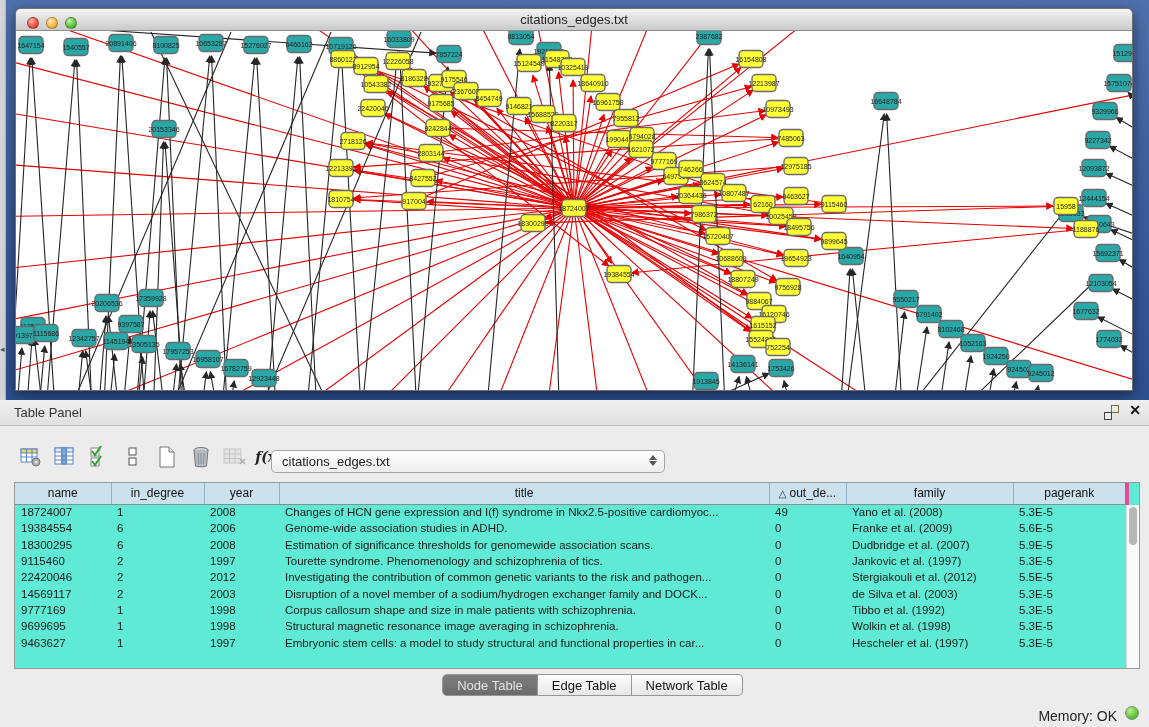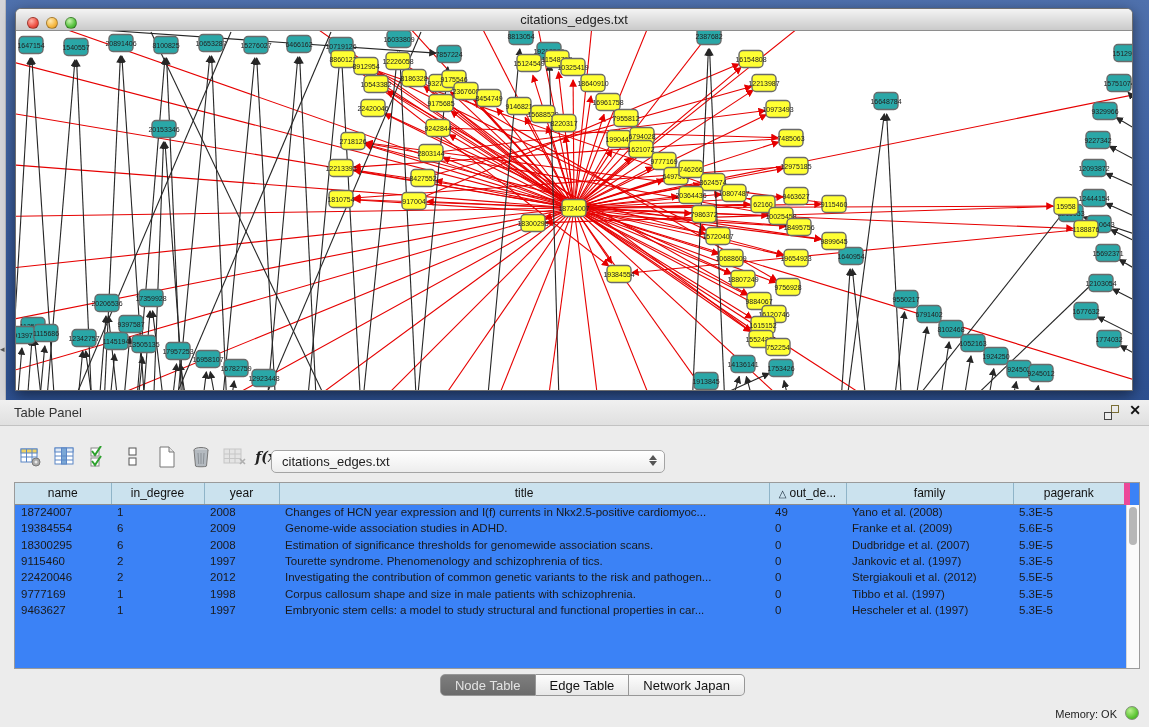--- a/index.html
+++ b/index.html
@@ -42,41 +42,41 @@
   .fx { font-family:"DejaVu Serif", serif; font-style:italic; font-weight:bold; font-size:14px; color:#222; }
   .combo { position:absolute; left:271px; top:50px; width:394px; height:23px; border:1px solid #a4a4a4;
            border-radius:5px; background:linear-gradient(180deg,#ffffff,#ededed);
            font-size:13px; color:#222; line-height:21px; padding-left:10px; cursor:pointer;
            box-shadow:inset 0 1px 0 #fff; }
   .combo .arrows { position:absolute; right:7px; top:4px; display:flex; flex-direction:column; gap:1px; }
   .combo .arrows i { width:0; height:0; border-left:4px solid transparent; border-right:4px solid transparent; display:block; }
   .combo .arrows .up { border-bottom:5px solid #555; }
   .combo .arrows .dn { border-top:5px solid #555; }
 
-  .grid-box { position:absolute; left:14px; top:82px; width:1126px; height:187px; background:#3b82f6;
+  .grid-box { position:absolute; left:14px; top:82px; width:1126px; height:187px; background:#5eead4;
               border:1px solid #9a9a9a; overflow:hidden; }
   table.ctable { border-collapse:collapse; table-layout:fixed; width:1112px; font-size:11.5px; color:#1a1a1a; }
   table.ctable th { height:21px; background:#cbe2ee; border-right:1px solid #8fb4c8; border-bottom:1px solid #8d8d8d;
                     font-weight:normal; font-size:12px; color:#111; text-align:center; overflow:hidden; white-space:nowrap; }
-  table.ctable th:last-child { border-right:6px solid #ec4899; }
+  table.ctable th:last-child { border-right:4px solid #ec4899; }
   table.ctable td { height:16.3px; padding:0 0 0 6px; white-space:nowrap; overflow:hidden; }
   .sort-tri { display:inline-block; font-size:10px; margin-right:3px; color:#123; }
   .vscroll { position:absolute; right:0; top:22px; bottom:0; width:13px; background:#fafafa; border-left:1px solid #d8d8d8; }
   .vthumb { position:absolute; left:2px; top:2px; width:8px; height:38px; border-radius:4px; background:#b7b7b7; }
 
   .tabs { position:absolute; left:0; top:274px; width:100%; display:flex; justify-content:center;padding-left:36px; }
   .seg { height:22px; line-height:22px; padding:0 14px; font-size:13px; color:#111;
          background:linear-gradient(180deg,#fdfdfd,#e7e7e7); border:1px solid #979797; border-left:none;
          cursor:pointer; white-space:nowrap; }
   .seg:first-child { border-left:1px solid #979797; border-radius:5px 0 0 5px; }
   .seg:last-child { border-radius:0 5px 5px 0; }
   .seg.active { background:linear-gradient(180deg,#7e7e7e,#6b6b6b); color:#e3e3e3; }
 
   .statusbar { position:absolute; left:0; bottom:0; width:100%; height:26px; }
-  .mem-label { position:absolute; right:32px; top:7px; font-size:11px; color:#222; }
+  .mem-label { position:absolute; right:32px; top:7px; font-size:14px; color:#222; }
   .mem-dot { position:absolute; right:10px; top:5px; width:14px; height:14px; border-radius:50%;
              border:1px solid #7f8f77; background:radial-gradient(circle at 35% 30%, #b8f08c, #57c22f 65%, #3f9f1e); }
 </style>
 </head>
 <body>
 
 <div id="app">
 
   <div class="desktop">
     <div class="left-strip">
@@ -859,29 +859,29 @@
               <th><span class="sort-tri">△</span>out_de...</th>
               <th>family</th>
               <th>pagerank</th>
             </tr>
           </thead>
         <tbody id="tbody">
             <tr>
               <td>18724007</td>
               <td>1</td>
               <td>2008</td>
-              <td>Changes of HCN year expression and I(f) currents in Nkx2.5-positive cardiomyoc...</td>
+              <td>Changes of HCN gene expression and I(f) syndrome in Nkx2.5-positive cardiomyoc...</td>
               <td>49</td>
               <td>Yano et al. (2008)</td>
               <td>5.3E-5</td>
             </tr>
             <tr>
               <td>19384554</td>
               <td>6</td>
-              <td>2009</td>
+              <td>2006</td>
               <td>Genome-wide association studies in ADHD.</td>
               <td>0</td>
               <td>Franke et al. (2009)</td>
               <td>5.6E-5</td>
             </tr>
             <tr>
               <td>18300295</td>
               <td>6</td>
               <td>2008</td>
               <td>Estimation of significance thresholds for genomewide association scans.</td>
@@ -901,26 +901,44 @@
             <tr>
               <td>22420046</td>
               <td>2</td>
               <td>2012</td>
               <td>Investigating the contribution of common genetic variants to the risk and pathogen...</td>
               <td>0</td>
               <td>Stergiakouli et al. (2012)</td>
               <td>5.5E-5</td>
             </tr>
             <tr>
+              <td>14569117</td>
+              <td>2</td>
+              <td>2003</td>
+              <td>Disruption of a novel member of a sodium/hydrogen exchanger family and DOCK...</td>
+              <td>0</td>
+              <td>de Silva et al. (2003)</td>
+              <td>5.3E-5</td>
+            </tr>
+            <tr>
               <td>9777169</td>
               <td>1</td>
               <td>1998</td>
               <td>Corpus callosum shape and size in male patients with schizophrenia.</td>
               <td>0</td>
-              <td>Tibbo et al. (1997)</td>
+              <td>Tibbo et al. (1992)</td>
+              <td>5.3E-5</td>
+            </tr>
+            <tr>
+              <td>9699695</td>
+              <td>1</td>
+              <td>1998</td>
+              <td>Structural magnetic resonance image averaging in schizophrenia.</td>
+              <td>0</td>
+              <td>Wolkin et al. (1998)</td>
               <td>5.3E-5</td>
             </tr>
             <tr>
               <td>9463627</td>
               <td>1</td>
               <td>1997</td>
               <td>Embryonic stem cells: a model to study structural and functional properties in car...</td>
               <td>0</td>
               <td>Hescheler et al. (1997)</td>
               <td>5.3E-5</td>
@@ -928,21 +946,21 @@
           </tbody>
       </table>
       <div class="vscroll">
         <div class="vthumb"></div>
       </div>
     </div>
 
     <div class="tabs" id="tabs">
         <div class="seg active">Node Table</div>
         <div class="seg">Edge Table</div>
-        <div class="seg">Network Japan</div>
+        <div class="seg">Network Table</div>
       </div>
 
     <div class="statusbar">
       <span class="mem-label">Memory: OK</span>
       <span class="mem-dot"></span>
     </div>
   </div>
 </div>
 
 </body></html>

